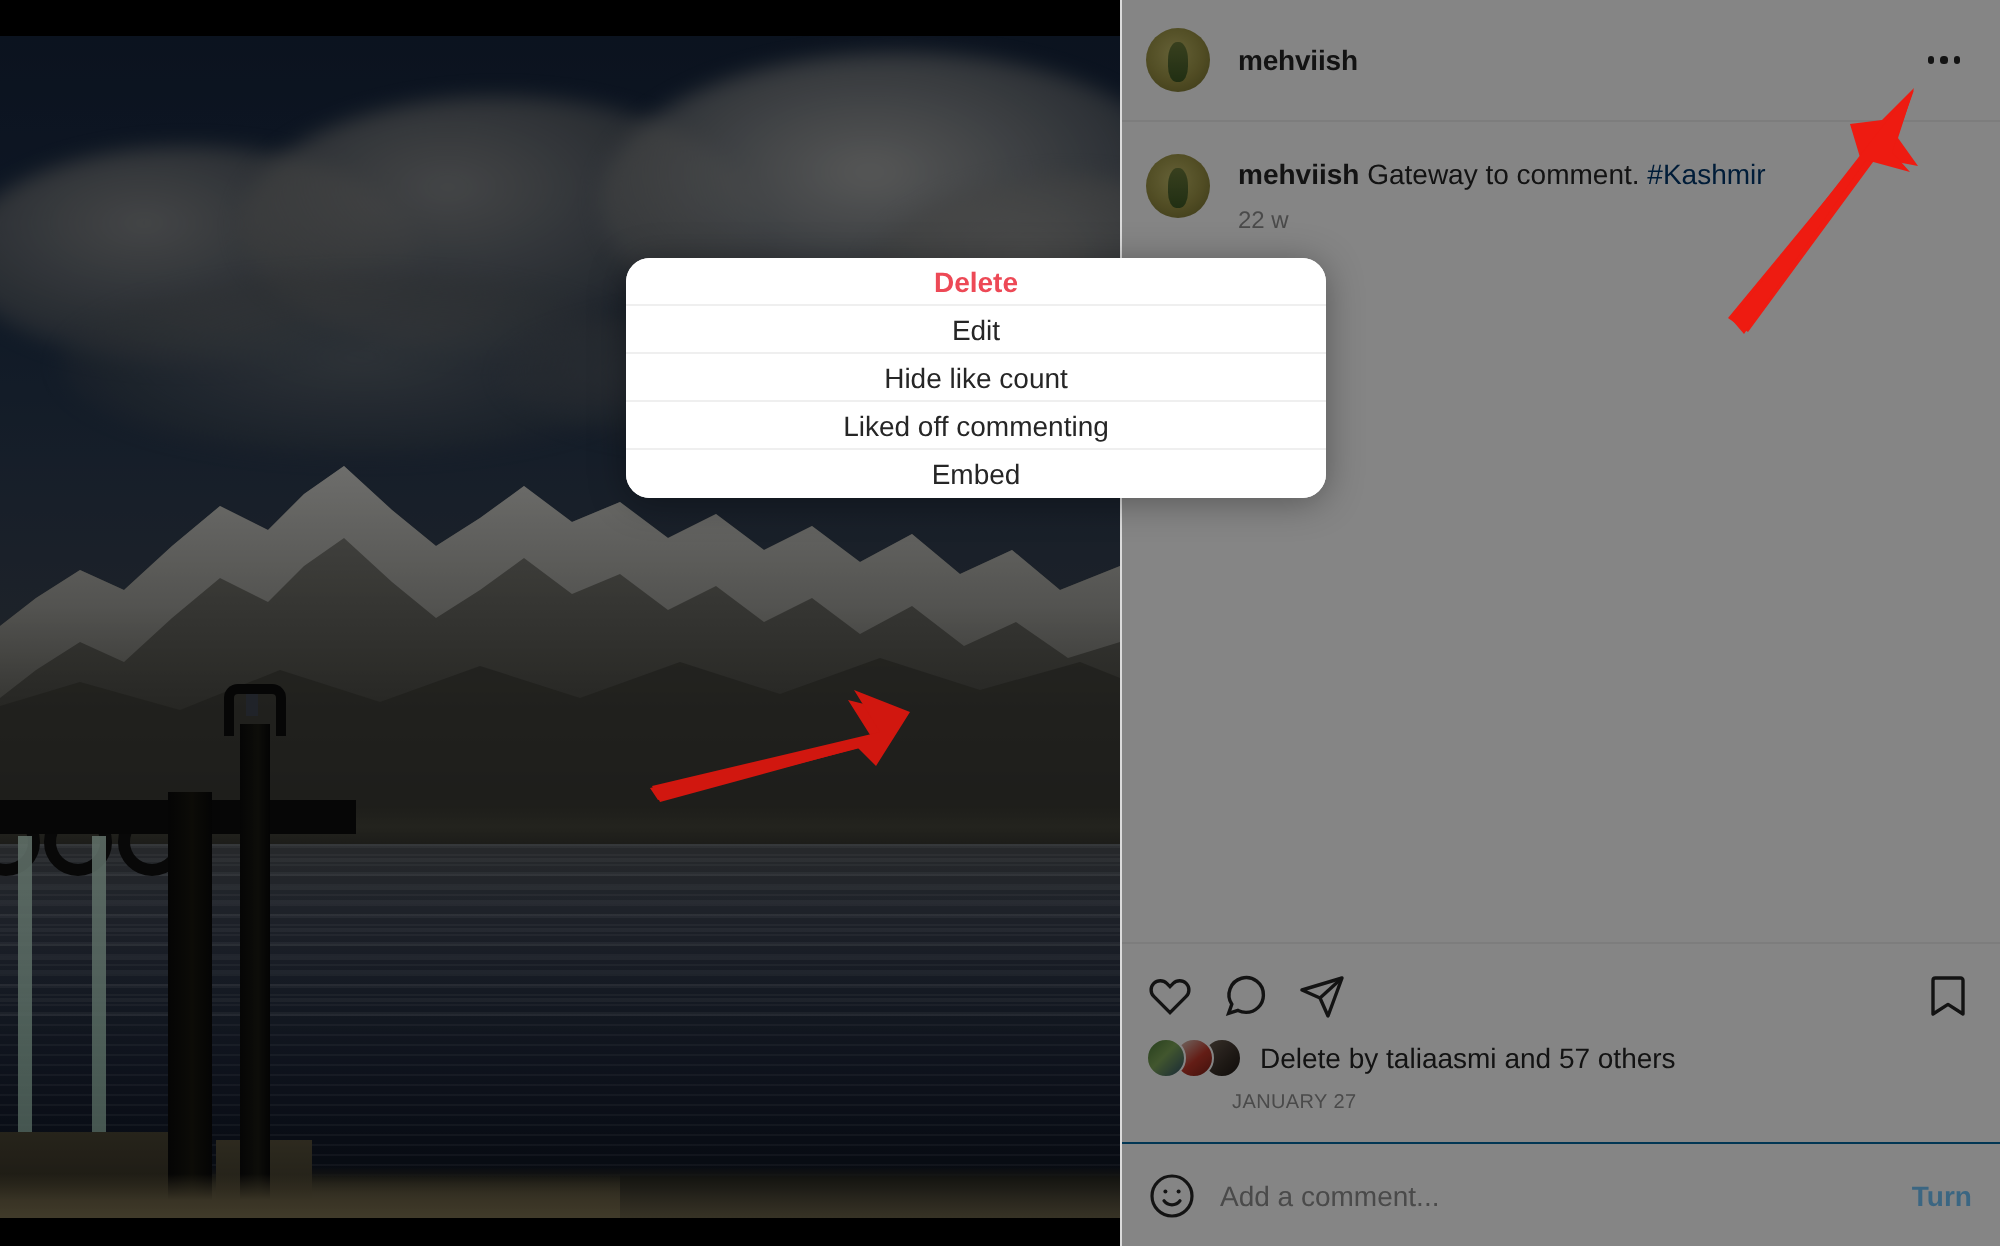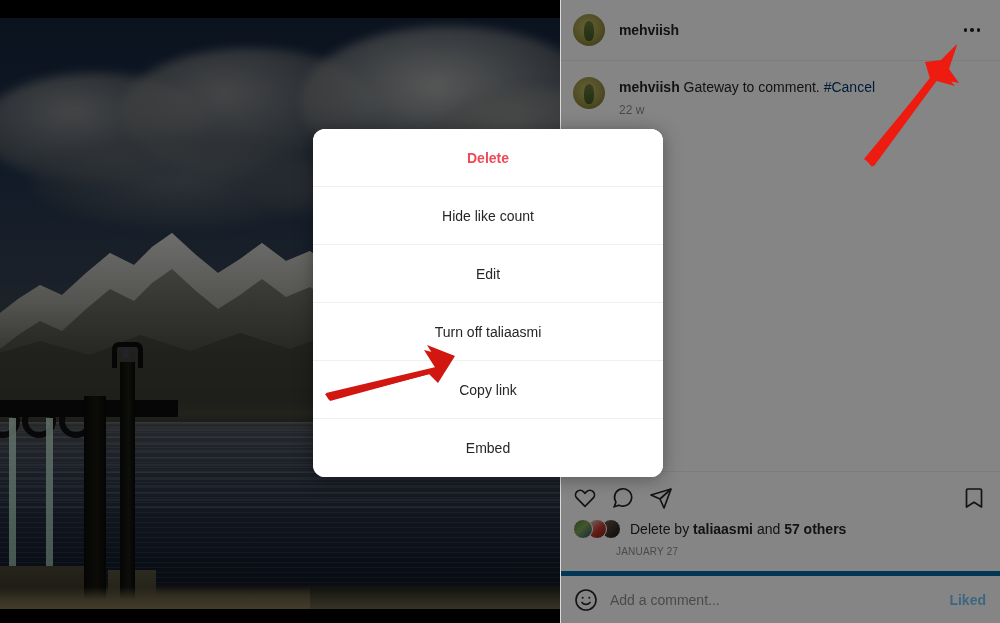--- a/index.html
+++ b/index.html
@@ -336,35 +336,35 @@
     border: 1.5px solid #fff;
   }
   .la1 { left: 0;  background: linear-gradient(135deg, #4c7a3a 0%, #7fa659 45%, #30506a 100%); z-index: 3; }
   .la2 { left: 14px; background: linear-gradient(140deg, #d8d2c8 0%, #c0392b 55%, #7d2018 100%); z-index: 2; }
   .la3 { left: 28px; background: linear-gradient(135deg, #6d6052 0%, #3a3029 60%, #1d1814 100%); z-index: 1; }
   .liked-text {
     margin-left: 9px;
     font-size: 14px;
     color: #262626;
   }
-  .liked-text b { font-weight: bold; }
+  .liked-text b { font-weight: normal; }
 
   .post-date {
     font-size: 10px;
     letter-spacing: 0.2px;
     color: #8e8e8e;
     text-transform: uppercase;
     padding-bottom: 14px;
     margin-left: 43px;
   }
 
   .comment-bar {
     flex: none;
     height: 52px;
-    border-top: 5px solid #0369a1;
+    border-top: 1px solid #0369a1;
     display: flex;
     align-items: center;
     padding: 0 14px 0 12px;
   }
   .emoji-btn {
     width: 26px; height: 26px; flex: none;
     display: flex; align-items: center; justify-content: center;
   }
   .comment-input {
     flex: 1 1 auto;
@@ -394,21 +394,21 @@
     left: 313px;
     top: 129px;
     width: 350px;
     background: #fff;
     border-radius: 12px;
     overflow: hidden;
     z-index: 40;
     box-shadow: 0 2px 18px rgba(0,0,0,0.35);
   }
   .modal-item {
-    height: 58px;
+    height: 24px;
     display: flex;
     align-items: center;
     justify-content: center;
     font-size: 14px;
     color: #262626;
     border-bottom: 1px solid #efefef;
     background: #fff;
     text-align: center;
   }
   .modal-item:last-child { border-bottom: none; }
@@ -504,21 +504,21 @@
       </div>
     </div>
 
     <div class="comments-area">
       <div class="caption-row">
         <div class="cap-avatar"></div>
         <div class="cap-body">
           <div class="cap-text">
             <span class="cap-user">mehviish</span>
             <span>Gateway to comment.</span>
-            <span class="cap-hashtag">#Cancel</span>
+            <span class="cap-hashtag">#Kashmir</span>
           </div>
           <div class="cap-time">22 w</div>
         </div>
       </div>
     </div>
 
     <div class="engagement">
       <div class="action-row">
         <div class="icon-btn">
           <svg width="24" height="24" viewBox="0 0 24 24" fill="none" stroke="#262626" stroke-width="1.7">
@@ -564,32 +564,31 @@
     <div class="comment-bar">
       <div class="emoji-btn">
         <svg width="24" height="24" viewBox="0 0 24 24" fill="none" stroke="#262626" stroke-width="1.6">
           <circle cx="12" cy="12" r="10"></circle>
           <circle cx="8.7" cy="9.8" r="1" fill="#262626" stroke="none"></circle>
           <circle cx="15.3" cy="9.8" r="1" fill="#262626" stroke="none"></circle>
           <path d="M8 14.4a5 5 0 0 0 8 0" stroke-linecap="round"></path>
         </svg>
       </div>
       <input class="comment-input" type="text" placeholder="Add a comment..." style="">
-      <button class="post-btn">Liked</button>
+      <button class="post-btn">Turn</button>
     </div>
 
     <div class="side-dim"></div>
   </div>
 
   <div class="modal">
     <div class="modal-item danger">Delete</div>
+    <div class="modal-item">Edit</div>
     <div class="modal-item">Hide like count</div>
-    <div class="modal-item">Edit</div>
-    <div class="modal-item">Turn off taliaasmi</div>
-    <div class="modal-item">Copy link</div>
+    <div class="modal-item">Liked off commenting</div>
     <div class="modal-item">Embed</div>
   </div>
 
   <svg class="arrows" width="1000" height="623" viewBox="0 0 1000 623">
     <g>
       <path d="M864,159 L944,62 L931,82 L925,62 L941,60 L957,44 L949,69 L959,83 L938,79 L874,166 Z" fill="#ee1b11"></path>
       <path d="M866,160 L950,52 L957,45 L946,76 L955,86 L933,80 L872,167 Z" fill="#ee1b11"></path>
     </g>
     <g>
       <path d="M325,394 L436,369 L424,350 L452,357 L437,381 L430,374 L329,400 Z" fill="#d1170f"></path>

